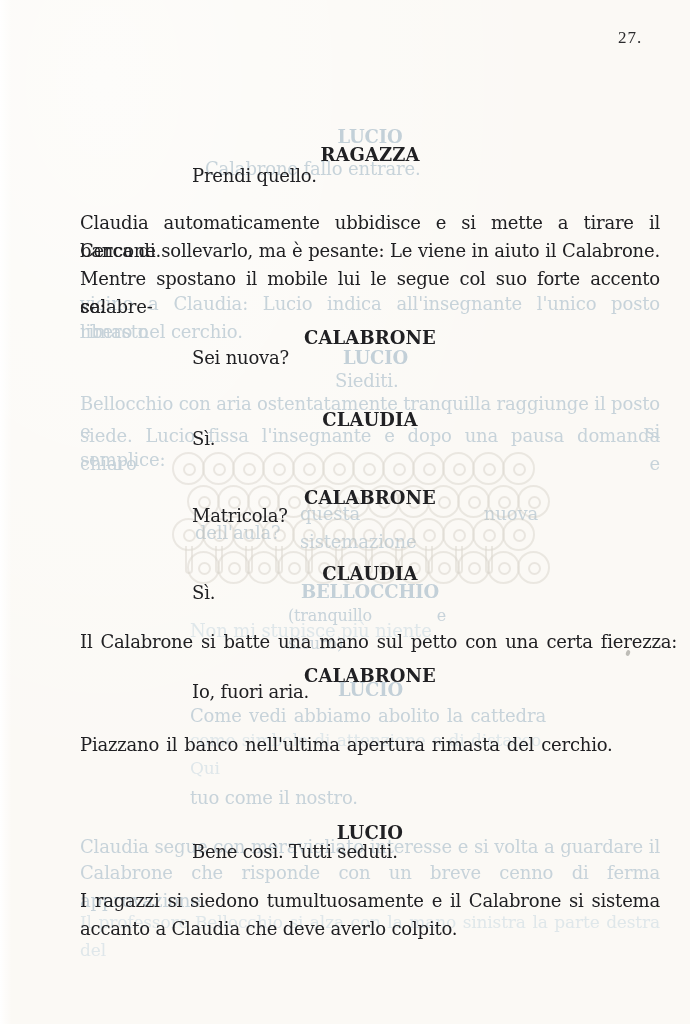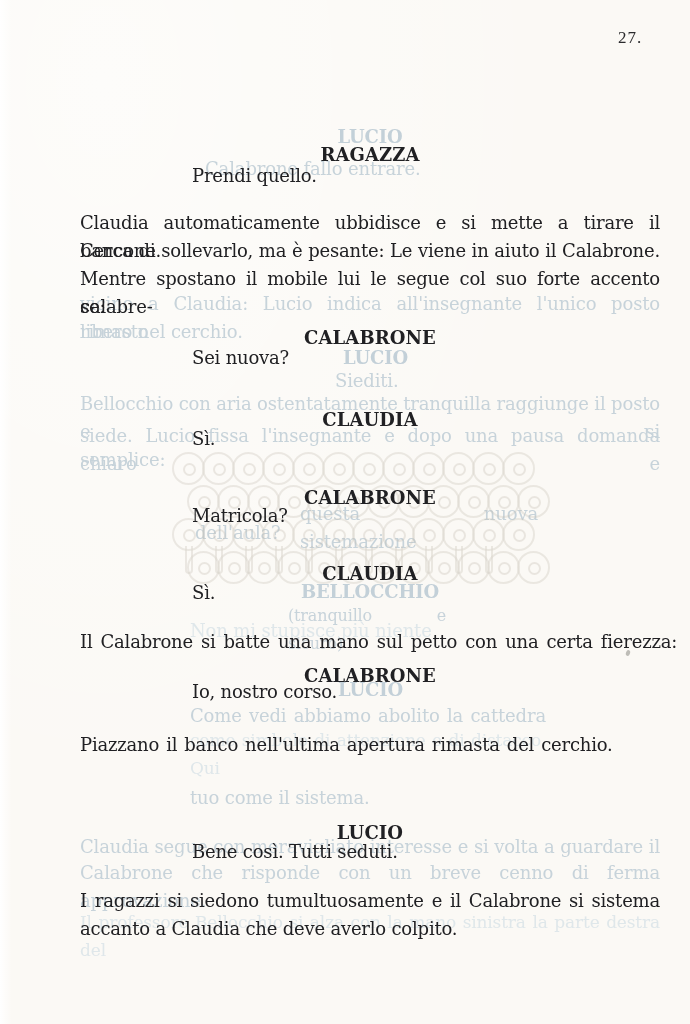--- a/index.html
+++ b/index.html
@@ -57,21 +57,21 @@
   <div class="l g fj" style="top:422px">siede. Lucio fissa l'insegnante e dopo una pausa domanda chiaro e</div>
   <div class="l g" style="top:446px">semplice:</div>
   <div class="l g fj" style="left:300px;top:500px;width:238px">questa nuova sistemazione</div>
   <div class="l g" style="left:195px;top:519px">dell'aula?</div>
   <div class="l g gb c" style="top:578px">BELLOCCHIO</div>
   <div class="l g fj g16" style="left:288px;top:602px;width:158px">(tranquillo e sicuro)</div>
   <div class="l g g2" style="left:190px;top:617px">Non mi stupisce più niente</div>
   <div class="l g gb" style="left:338px;top:676px">LUCIO</div>
   <div class="l g fj" style="left:190px;top:702px;width:356px">Come vedi abbiamo abolito la cattedra</div>
   <div class="l g fj g2 g17" style="left:190px;top:726px;width:356px">come simbolo di attenzione e di distacco. Qui</div>
-  <div class="l g" style="left:190px;top:784px">tuo come il sistema.</div>
+  <div class="l g" style="left:190px;top:784px">tuo come il nostro.</div>
   <div class="l g fj" style="top:833px">Claudia segue con meravigliato interesse e si volta a guardare il</div>
   <div class="l g fj" style="top:859px">Calabrone che risponde con un breve cenno di ferma approvazione.</div>
   <div class="l g fj g2 g17" style="top:908px">Il professore Bellocchio si alza con la mano sinistra la parte destra del</div>
 
   <div class="wm">
       <div class="ring" style="left: 0px; top: 0px;"></div>
       <div class="ring" style="left: 30px; top: 0px;"></div>
       <div class="ring" style="left: 60px; top: 0px;"></div>
       <div class="ring" style="left: 90px; top: 0px;"></div>
       <div class="ring" style="left: 120px; top: 0px;"></div>
@@ -148,21 +148,21 @@
   <div class="l d" style="top:425px">Sì.</div>
 
   <div class="l b c" style="top:476px">CALABRONE</div>
   <div class="l d" style="top:502px">Matricola?</div>
 
   <div class="l b c" style="top:552px">CLAUDIA</div>
   <div class="l d" style="top:579px">Sì.</div>
 
   <div class="l" style="top:628px;word-spacing:2.5px">Il Calabrone si batte una mano sul petto con una certa fierezza:</div>
   <div class="l b c" style="top:654px">CALABRONE</div>
-  <div class="l d" style="top:678px">Io, nostro corso.</div>
+  <div class="l d" style="top:678px">Io, fuori aria.</div>
 
   <div class="l" style="top:731px;word-spacing:1.5px">Piazzano il banco nell'ultima apertura rimasta del cerchio.</div>
 
   <div class="l b c" style="top:811px">LUCIO</div>
   <div class="l d" style="top:838px">Bene così. Tutti seduti.</div>
 
   <div class="l fj" style="top:887px">I ragazzi si siedono tumultuosamente e il Calabrone si sistema</div>
   <div class="l" style="top:915px">accanto a Claudia che deve averlo colpito.</div>
 
   <div class="speck"></div>

